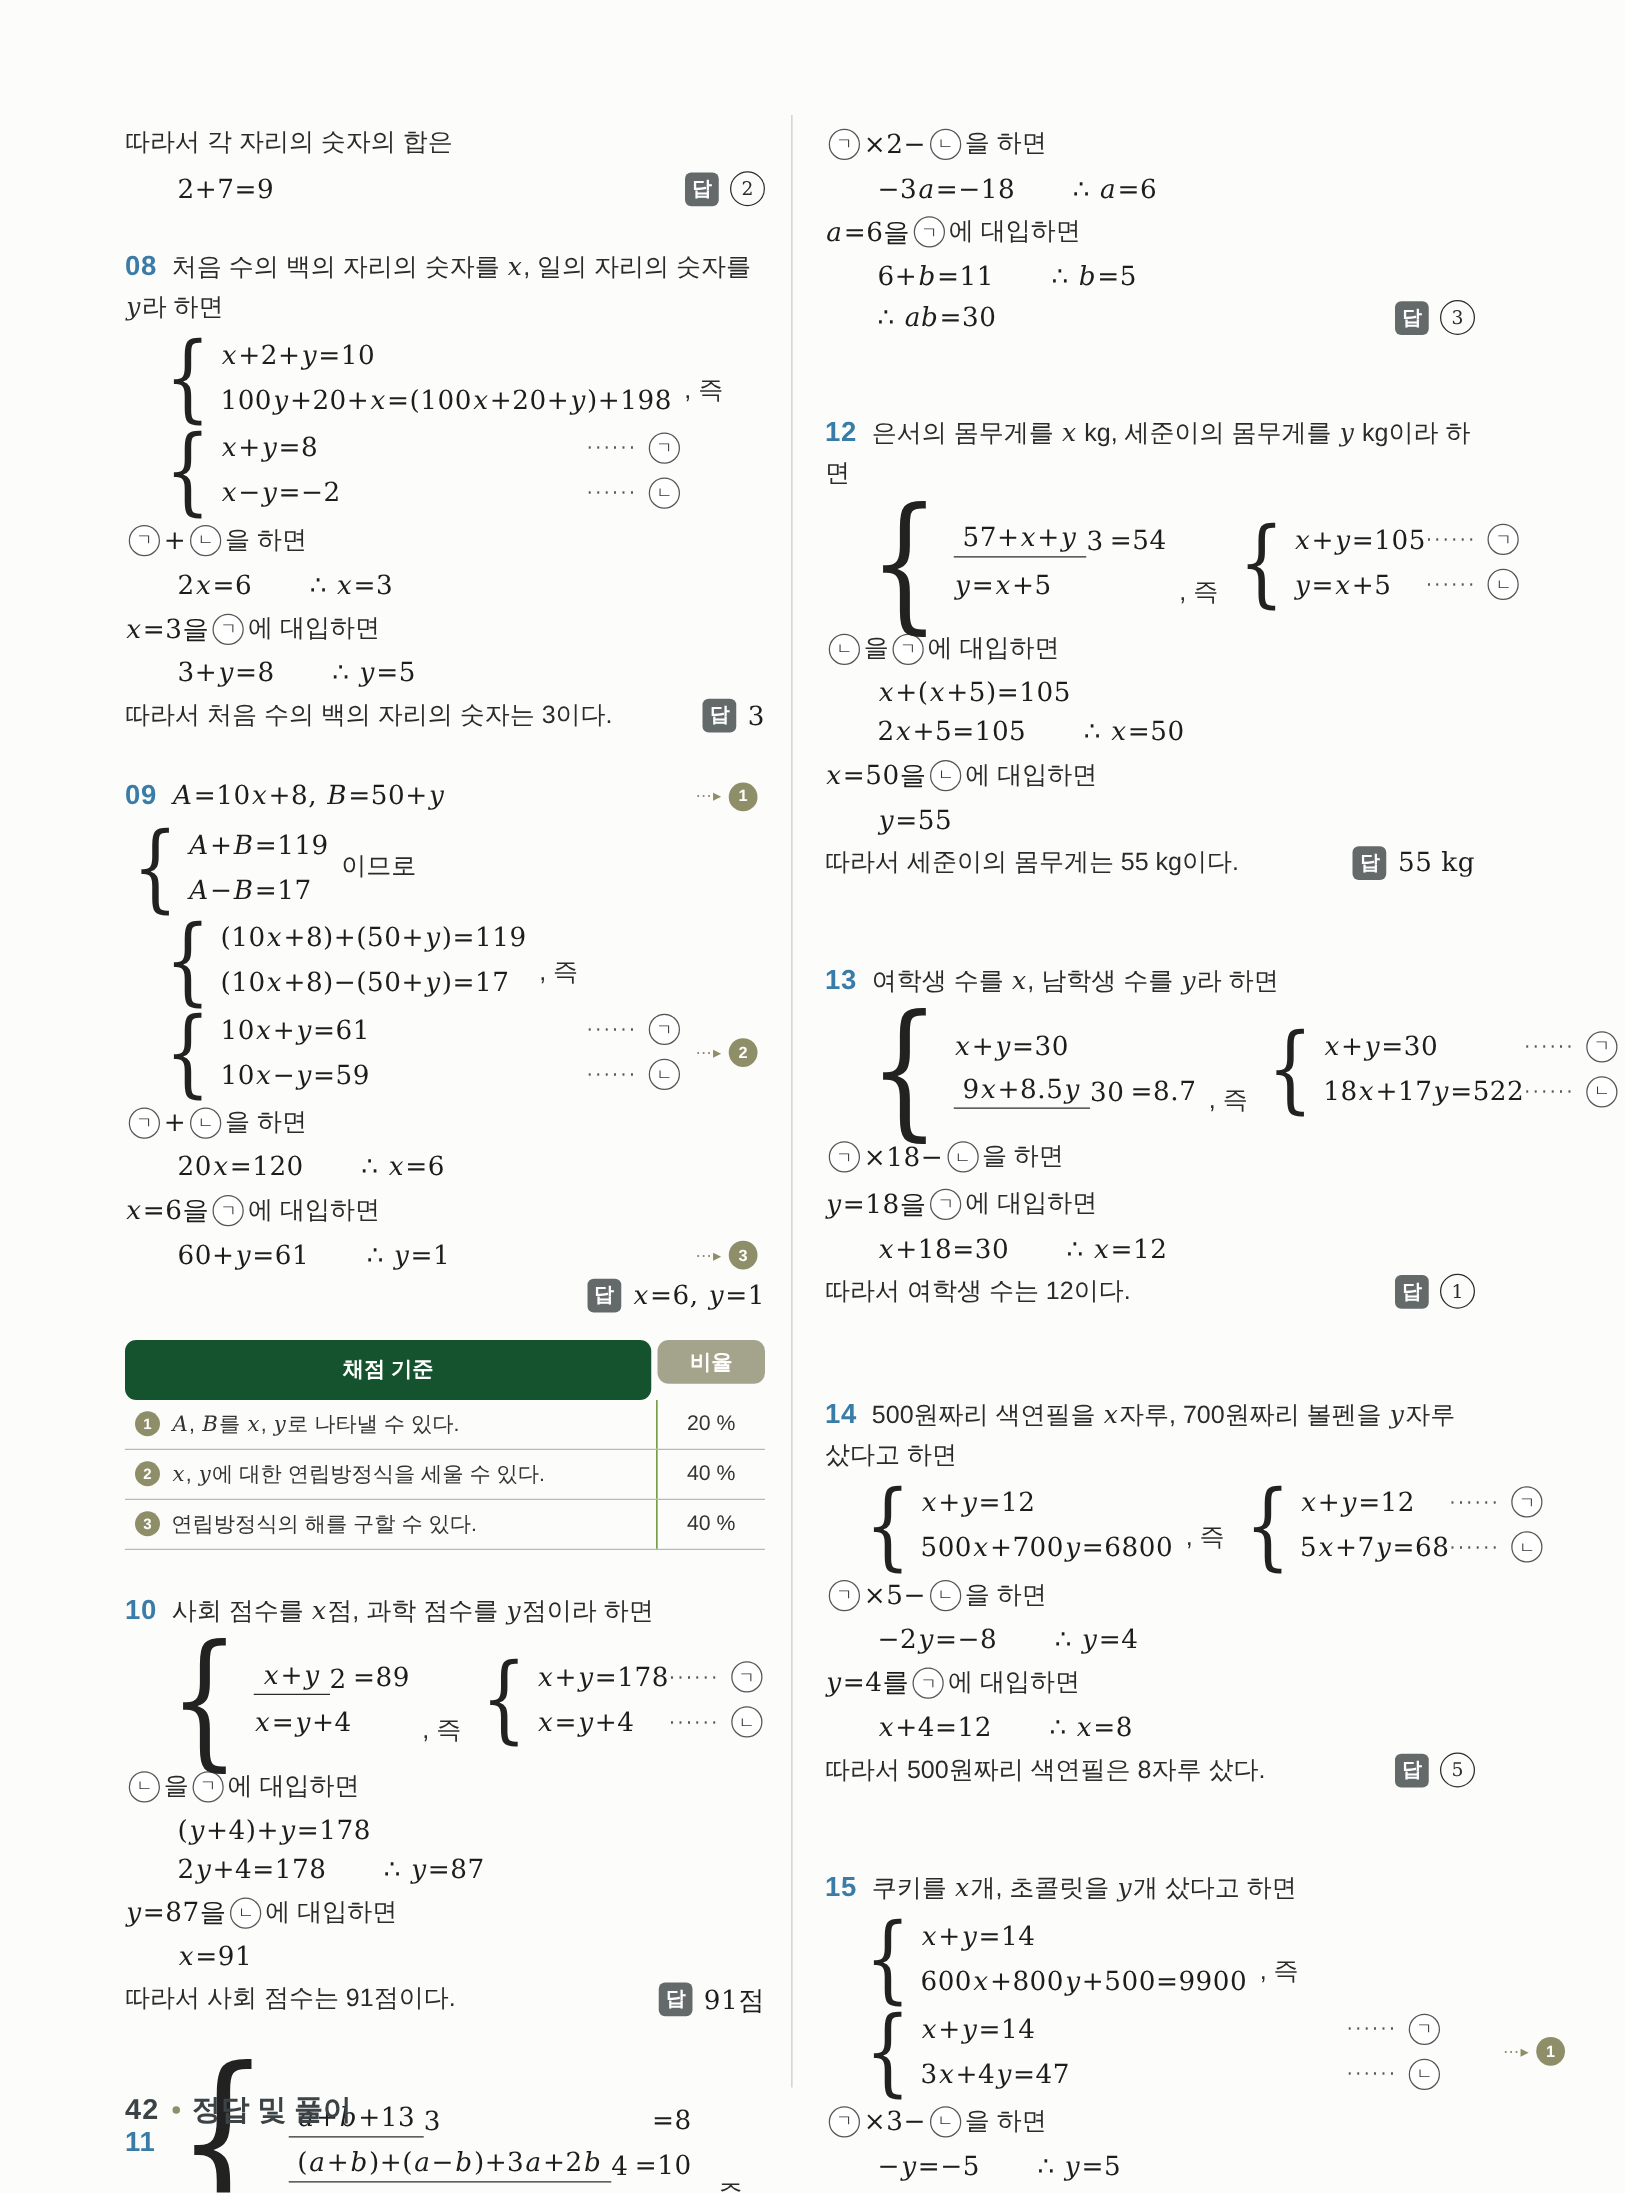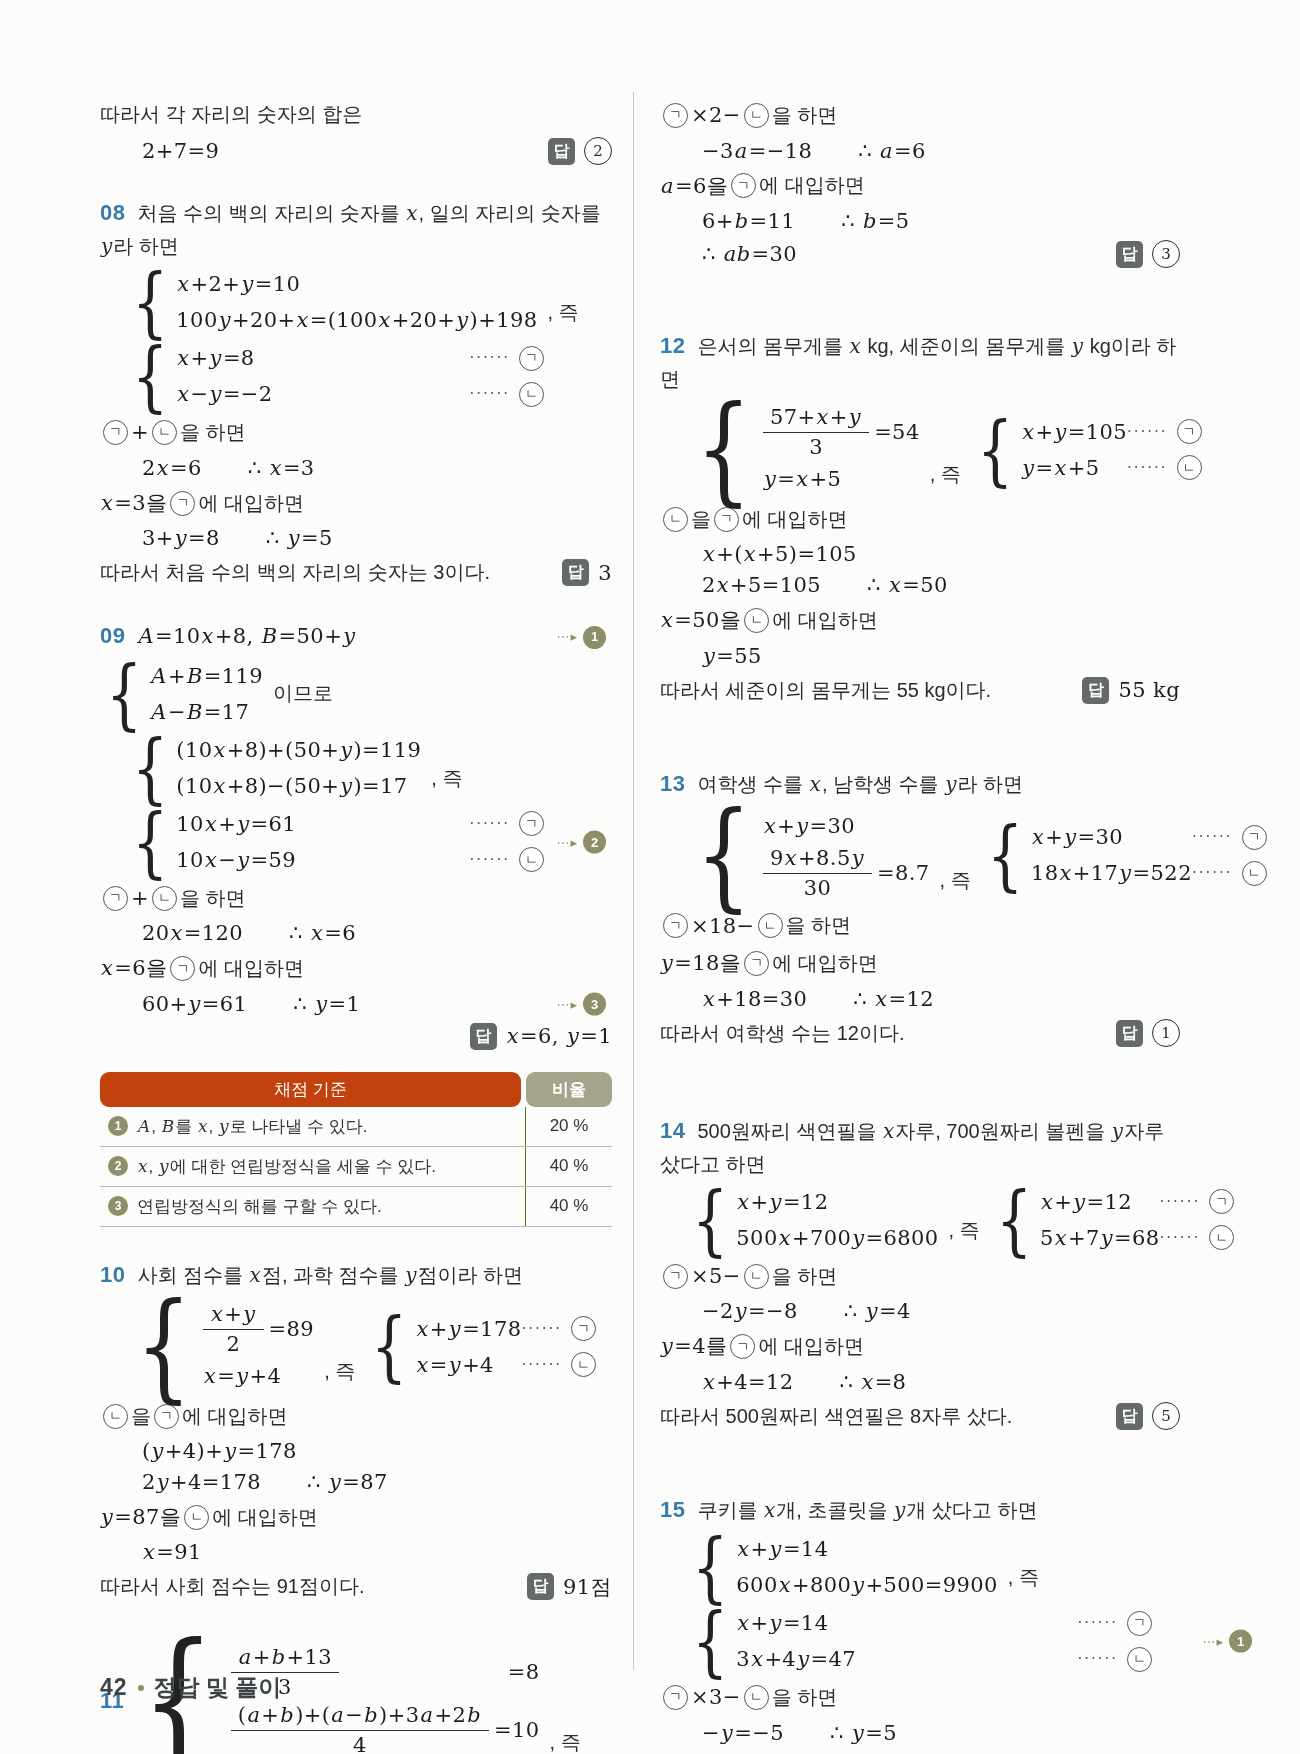--- a/index.html
+++ b/index.html
@@ -35,40 +35,40 @@
   .sfx{align-self:flex-end;margin:0 10px 8px 10px;font-size:20px;white-space:nowrap}
   .sfxc{align-self:center;margin:0 10px;font-size:20px;white-space:nowrap}
 
   .mk{display:flex;align-items:center;gap:9px}
   .lcol .mk{padding-right:68px}
   .rcol .mk{padding-right:28px}
   .dots{font-size:15px;letter-spacing:2px;color:#555;font-family:"DejaVu Sans",sans-serif}
   .circ{width:23px;height:23px;border:1.3px solid #555;border-radius:50%;display:inline-flex;align-items:center;justify-content:center;font-size:13px;color:#333;flex:0 0 auto;background:#fff}
   .circ-inline{margin:0 3px}
 
-  .frac{display:inline-flex;flex-direction:column;align-items:center;vertical-align:middle;margin-right:5px}
+  .frac{display:inline-flex;flex-direction:row;align-items:center;vertical-align:middle;margin-right:5px}
   .fnum{border-bottom:1.6px solid #2b2b2b;padding:0 7px 3px;text-align:center}
   .fden{padding-top:2px;text-align:center}
   .fracline{display:flex;align-items:center}
 
   .ansrow{display:flex;justify-content:space-between;align-items:center;margin:7px 0}
   .ansgrp{display:flex;align-items:center;gap:9px;margin-left:auto}
   .badge{width:27px;height:27px;background:#646a69;color:#fff;border-radius:5px;display:inline-flex;align-items:center;justify-content:center;font-size:16px;font-weight:700;flex:0 0 auto}
   .ansc{width:26px;height:26px;border:1.6px solid #2b2b2b;border-radius:50%;display:inline-flex;align-items:center;justify-content:center;font-size:15px;font-family:"DejaVu Serif",serif;flex:0 0 auto}
 
   .score{position:absolute;display:flex;align-items:center;gap:5px;color:#8e8e68}
   .lcol .score{right:6px}
   .rcol .score{right:-72px}
   .score.vcenter{top:50%;transform:translateY(-50%)}
   .sarrow{font-size:13px;letter-spacing:1px}
   .scorec{width:23px;height:23px;background:#8e8e68;color:#fff;border-radius:50%;display:inline-flex;align-items:center;justify-content:center;font-size:13px;font-weight:700;font-family:"Liberation Sans",sans-serif}
 
   .gtable{margin:22px 0 8px 0;width:512px}
   .ghead{display:flex;gap:5px}
-  .gh1{flex:1;background:#c2410c;color:#fff;font-weight:400;font-size:17px;height:35px;border-radius:9px;display:flex;align-items:center;justify-content:center}
+  .gh1{flex:1;background:#14532d;color:#fff;font-weight:700;font-size:17px;height:48px;border-radius:9px;display:flex;align-items:center;justify-content:center}
   .gh2{width:86px;background:#a4a48d;color:#fff;font-weight:700;font-size:17px;height:35px;border-radius:9px;display:flex;align-items:center;justify-content:center}
   .gbody{}
   .grow2{display:flex;align-items:stretch;border-bottom:1px solid #b9b9b9}
   .gtext{flex:1;display:flex;align-items:center;gap:9px;font-size:17px;padding:8px 6px 8px 8px;color:#333}
   .gpct{width:86px;border-left:1px solid #4d7c0f;display:flex;align-items:center;justify-content:center;font-size:17px;color:#333}
   .gtext .scorec{width:20px;height:20px;font-size:12px}
 
   .p11row{display:flex;align-items:center;margin-top:34px}
   .p11row .pnum{margin-right:4px}
 

